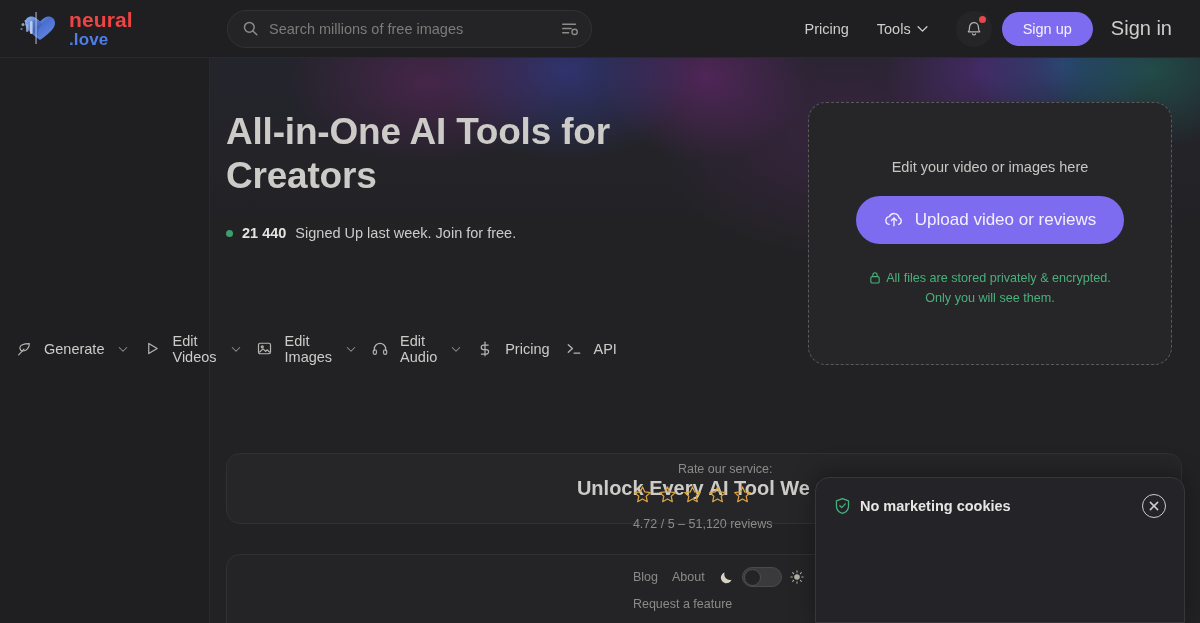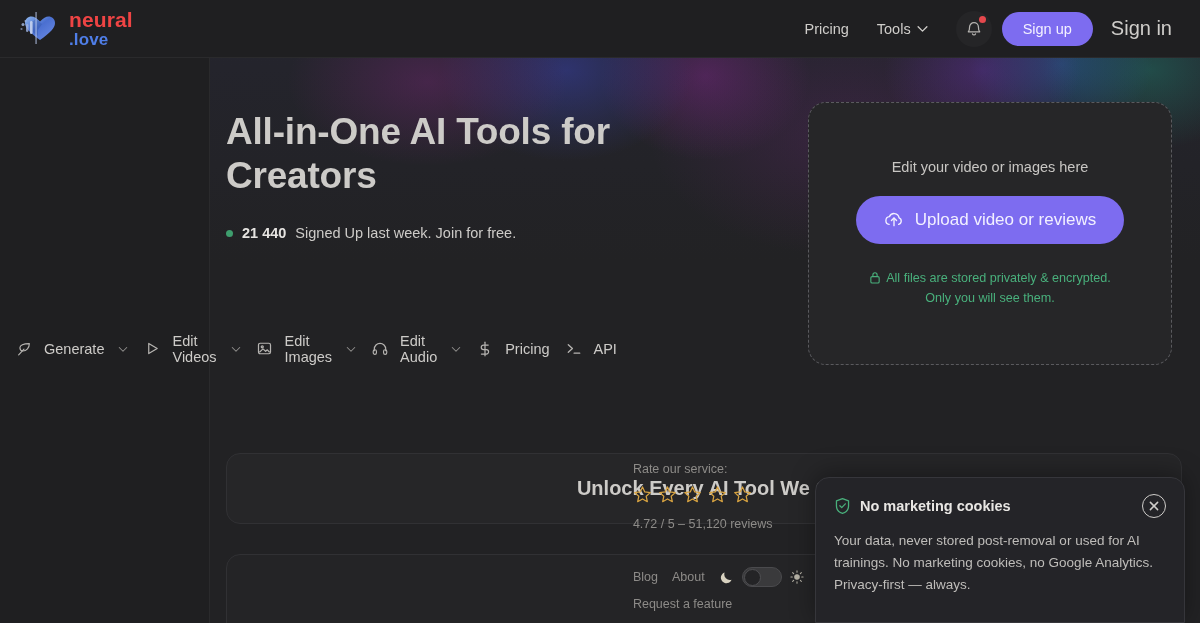--- a/index.html
+++ b/index.html
@@ -78,21 +78,21 @@
   .side-item {
     display: flex; align-items: center; gap: 12px;
     padding: 9px 0 9px 16px; cursor: pointer;
     font-size: 14.5px; color: #cdcbc8;
   }
   .side-ico { width: 16px; height: 16px; flex: 0 0 16px; display:flex; align-items:center; justify-content:center; }
   .chev { margin-left: 2px; opacity: .75; }
   .side-gap { height: 17px; }
 
   .side-bottom { margin-top: auto; padding: 0 16px 12px 16px; }
-  .rate-label { font-size: 12.5px; color: #8d8b88; margin-bottom: 9px; }
+  .rate-label { font-size: 12.5px; color: #8d8b88; margin-bottom: 9px; margin-left: 45px; }
   .stars { display: flex; gap: 6px; margin-bottom: 9px; }
   .rate-sub { font-size: 12.5px; color: #8d8b88; margin-bottom: 36px; }
   .foot-links { display: flex; align-items: center; gap: 14px; margin-bottom: 10px; }
   .foot-links a { font-size: 12.5px; color: #8d8b88; text-decoration: none; cursor: pointer; }
   .theme-toggle { display: flex; align-items: center; gap: 8px; }
   .toggle-track {
     width: 40px; height: 20px; border-radius: 10px;
     background: #3a3a3c; border: 1px solid #4a4a4d; position: relative; cursor: pointer;
   }
   .toggle-knob {
@@ -219,20 +219,37 @@
           <circle cx="9.5" cy="11" r="1.1" fill="#aabfe8" opacity=".7"></circle>
           <circle cx="5.5" cy="19" r="1.1" fill="#aabfe8" opacity=".6"></circle>
         </svg>
       </div>
       <div class="logo-text">
         <span class="l1">neural</span>
         <span class="l2">.love</span>
       </div>
     </div>
 
+    <div class="search-box">
+      <span class="ic">
+        <svg width="17" height="17" viewBox="0 0 20 20" fill="none" stroke="#8d8b88" stroke-width="1.7">
+          <circle cx="8.6" cy="8.6" r="5.7"></circle>
+            <line x1="12.9" y1="12.9" x2="17.4" y2="17.4" stroke-linecap="round"></line>
+        </svg>
+      </span>
+      <input type="text" placeholder="Search millions of free images" style="">
+      <span class="ic">
+        <svg width="19" height="17" viewBox="0 0 22 20" fill="none" stroke="#8d8b88" stroke-width="1.6" stroke-linecap="round">
+          <line x1="3" y1="5" x2="18" y2="5"></line>
+            <line x1="3" y1="10" x2="13" y2="10"></line>
+            <line x1="3" y1="15" x2="10" y2="15"></line>
+          <circle cx="17" cy="14" r="3.1"></circle>
+        </svg>
+      </span>
+    </div>
 
     <div class="nav-right">
       <div class="nav-link">
         <span>Pricing</span>
       </div>
       <div class="nav-link">
         <span>Tools</span>
         <span class="ic">
           <svg width="11" height="7" viewBox="0 0 12 8" fill="none" stroke="#cfcdca" stroke-width="1.5" stroke-linecap="round" stroke-linejoin="round">
               <polyline points="1,2 6,7 11,2"></polyline>
@@ -452,16 +469,15 @@
         </svg>
       </span>
       <span class="cookie-title">No marketing cookies</span>
       <span class="cookie-close">
         <svg width="12" height="12" viewBox="0 0 12 12" fill="none" stroke="#cfcdca" stroke-width="1.5" stroke-linecap="round">
           <line x1="2.4" y1="2.4" x2="9.6" y2="9.6"></line>
             <line x1="9.6" y1="2.4" x2="2.4" y2="9.6"></line>
         </svg>
       </span>
     </div>
-    <div class="cookie-body">Your data, never stored post-removal or used for AI trainings. No marketing cookies, no Google Analytics. Privacy-first — always.</div>
   </div>
 
 </div>
 
 </body></html>

